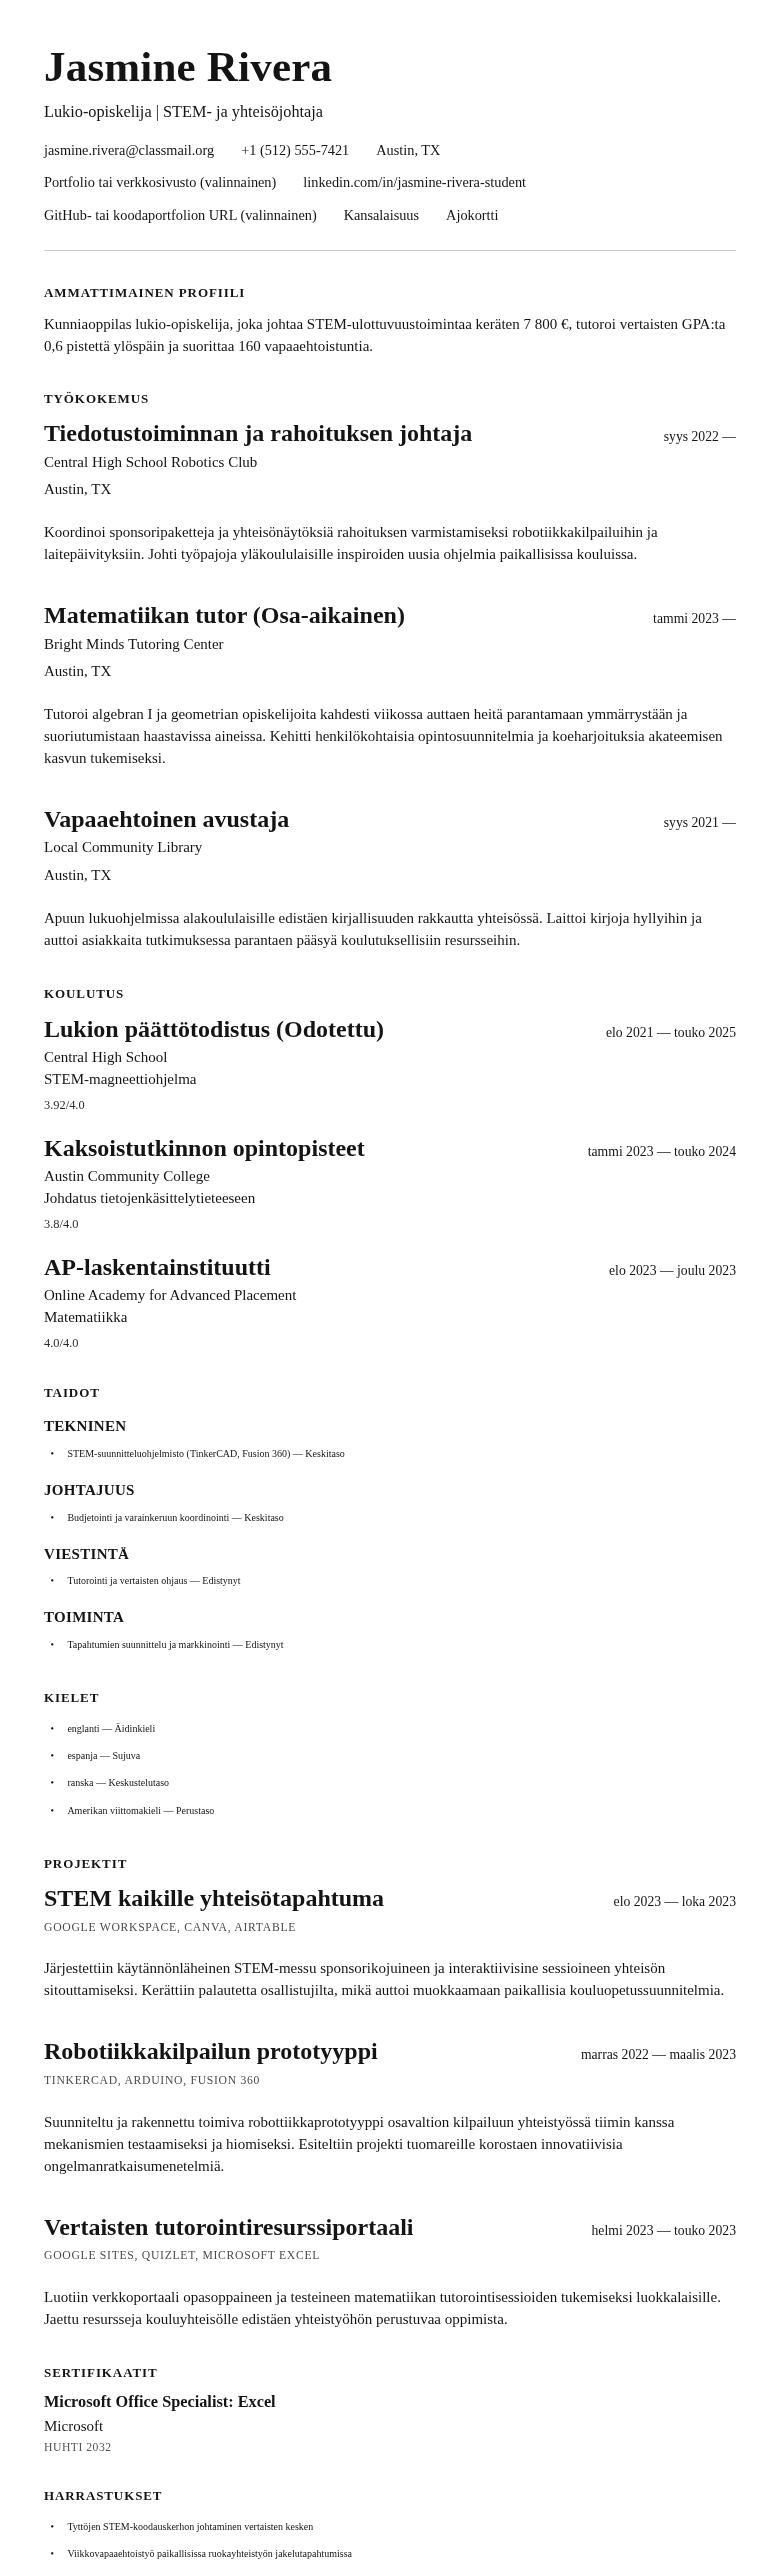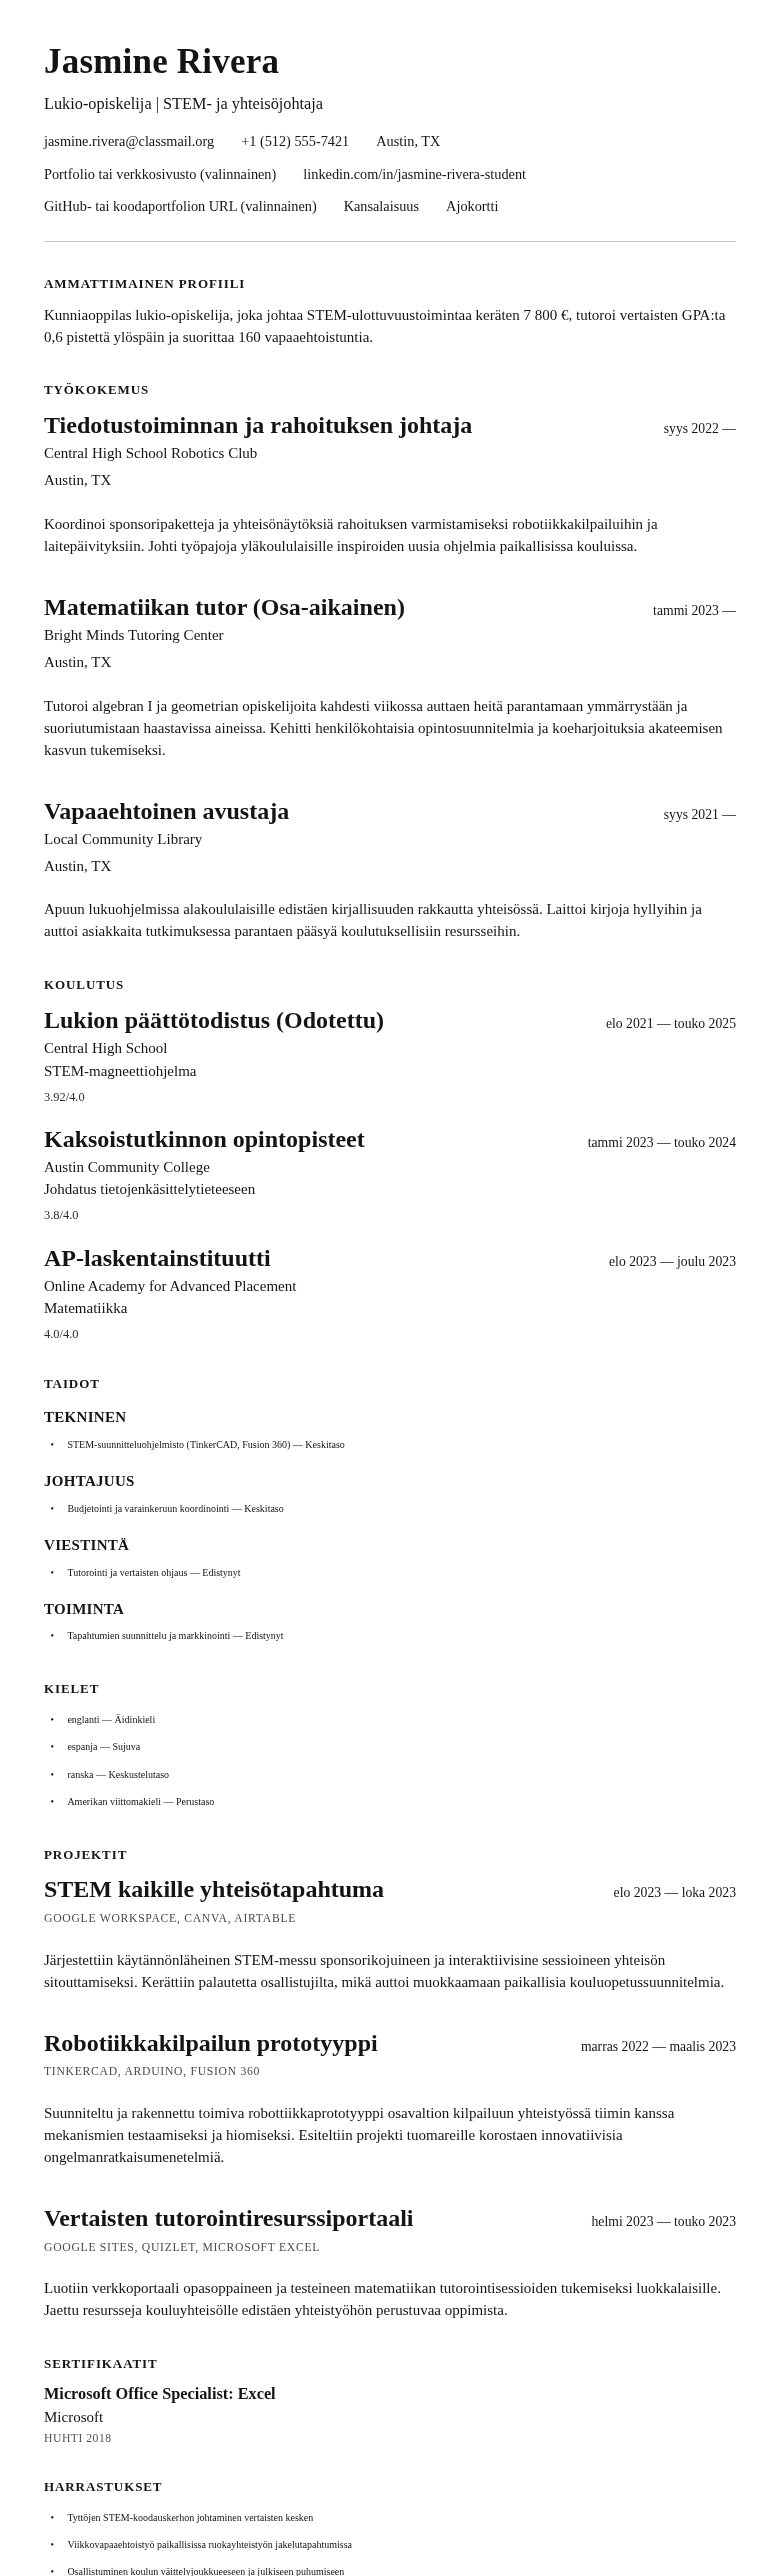--- a/index.html
+++ b/index.html
@@ -5,21 +5,21 @@
   * { margin: 0; padding: 0; box-sizing: border-box; }
   html, body { background: #ffffff; }
   body {
     width: 780px;
     min-height: 2576px;
     color: #141414;
     font-family: "Liberation Serif", "DejaVu Serif", serif;
   }
   .page { padding: 43px 44px 52px 44px; }
 
-  .name { font-size: 35px; font-weight: 700; line-height: 1.1; letter-spacing: 0.2px; }
+  .name { font-size: 43px; font-weight: 700; line-height: 1.1; letter-spacing: 0.2px; }
   .subtitle { font-size: 16.3px; margin-top: 12px; }
   .contact-row { display: flex; flex-wrap: wrap; column-gap: 27px; row-gap: 5.2px; font-size: 14.3px; }
   .contact-row.first { margin-top: 19.5px; }
   .contact-row + .contact-row { margin-top: 15.6px; }
   .divider { border: none; border-top: 0.7px solid #c8c8c8; margin-top: 26px; }
 
   .section-heading { font-size: 13px; font-weight: 700; letter-spacing: 0.9px; margin: 34px 0 11.7px 0; }
   .profile-text { font-size: 15px; line-height: 22px; }
 
   .entry { margin-bottom: 35px; }
@@ -215,21 +215,21 @@
       <div class="tools">GOOGLE SITES, QUIZLET, MICROSOFT EXCEL</div>
       <p class="entry-desc">Luotiin verkkoportaali opasoppaineen ja testeineen matematiikan tutorointisessioiden tukemiseksi luokkalaisille. Jaettu resursseja kouluyhteisölle edistäen yhteistyöhön perustuvaa oppimista.</p>
     </article>
   </section>
 
   <section>
     <h2 class="section-heading">SERTIFIKAATIT</h2>
     <article class="cert-entry">
       <h3 class="cert-title">Microsoft Office Specialist: Excel</h3>
       <div class="entry-sub">Microsoft</div>
-      <div class="cert-date">HUHTI 2018</div>
+      <div class="cert-date">HUHTI 2032</div>
     </article>
   </section>
 
   <section>
     <h2 class="section-heading">HARRASTUKSET</h2>
     <ul class="bullet-list">
       <li>Tyttöjen STEM-koodauskerhon johtaminen vertaisten kesken</li>
       <li>Viikkovapaaehtoistyö paikallisissa ruokayhteistyön jakelutapahtumissa</li>
       <li>Osallistuminen koulun väittelyjoukkueeseen ja julkiseen puhumiseen</li>
     </ul>

